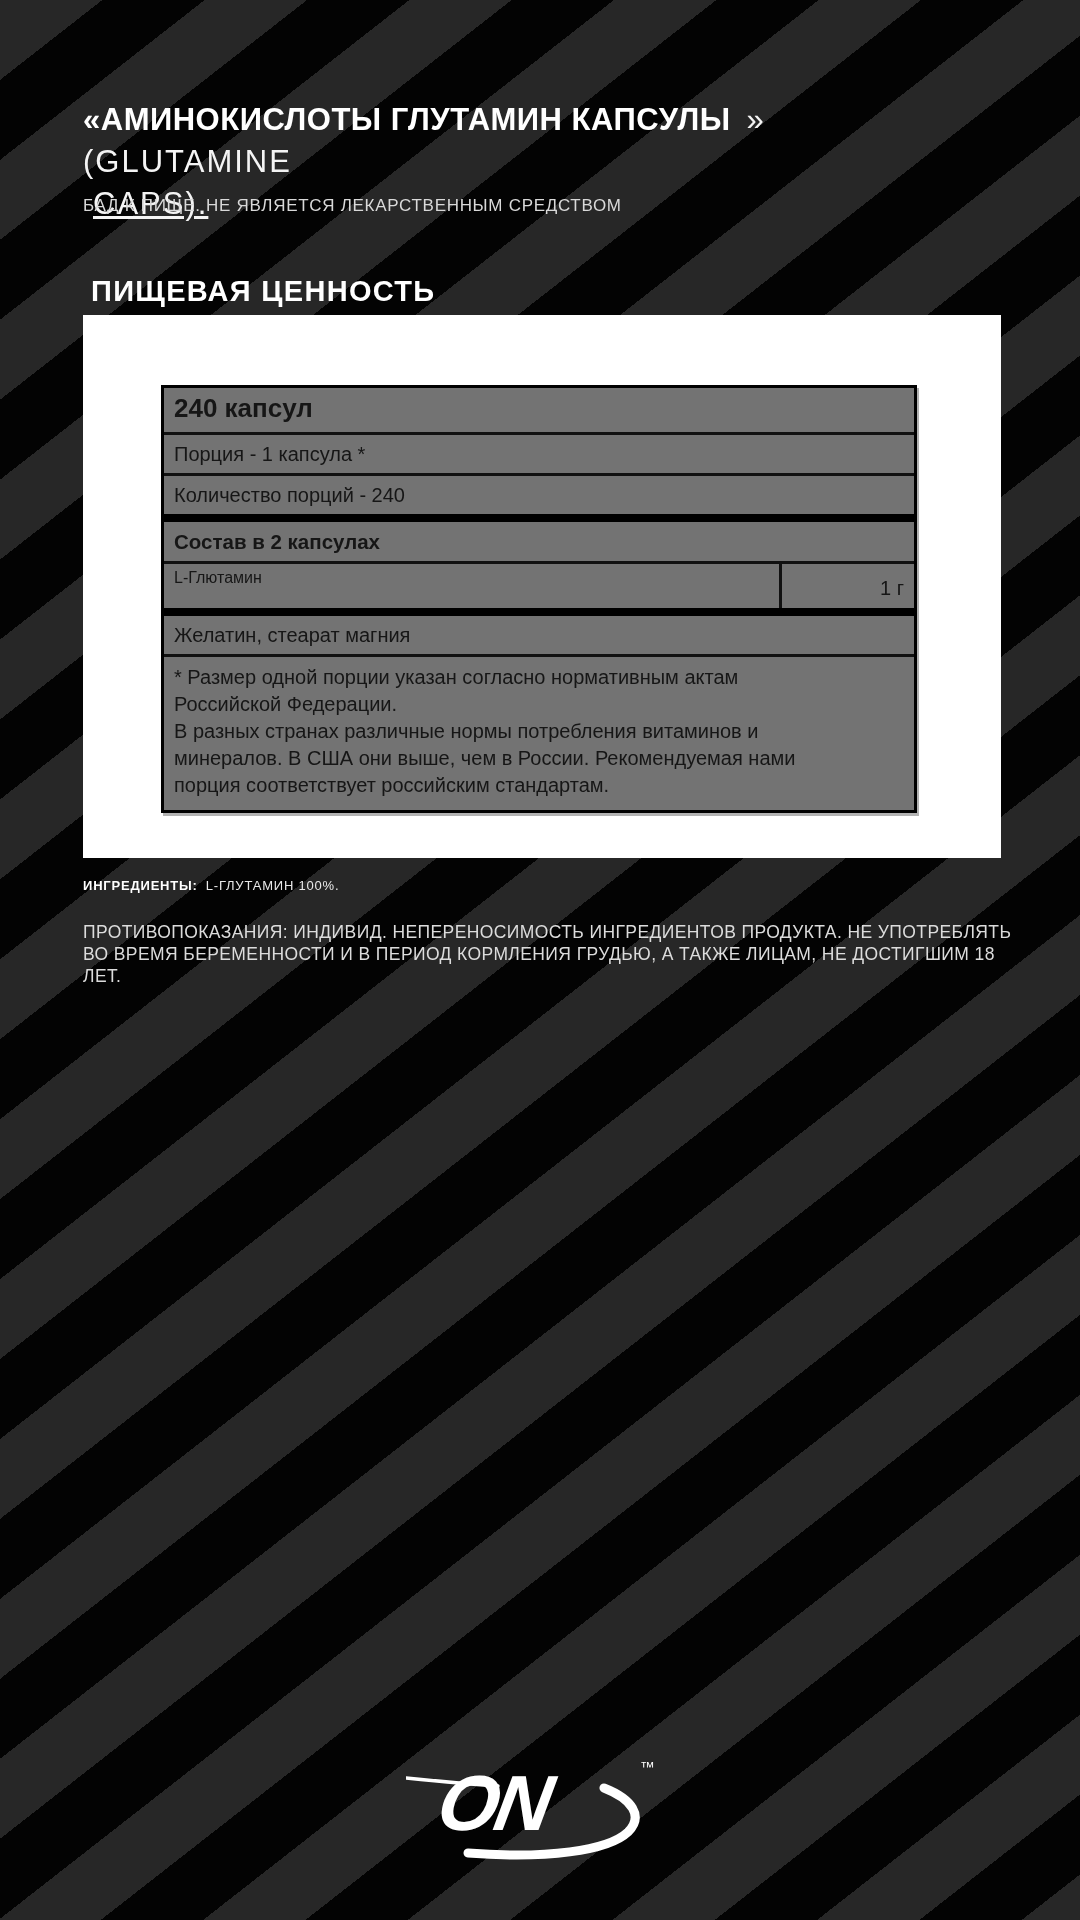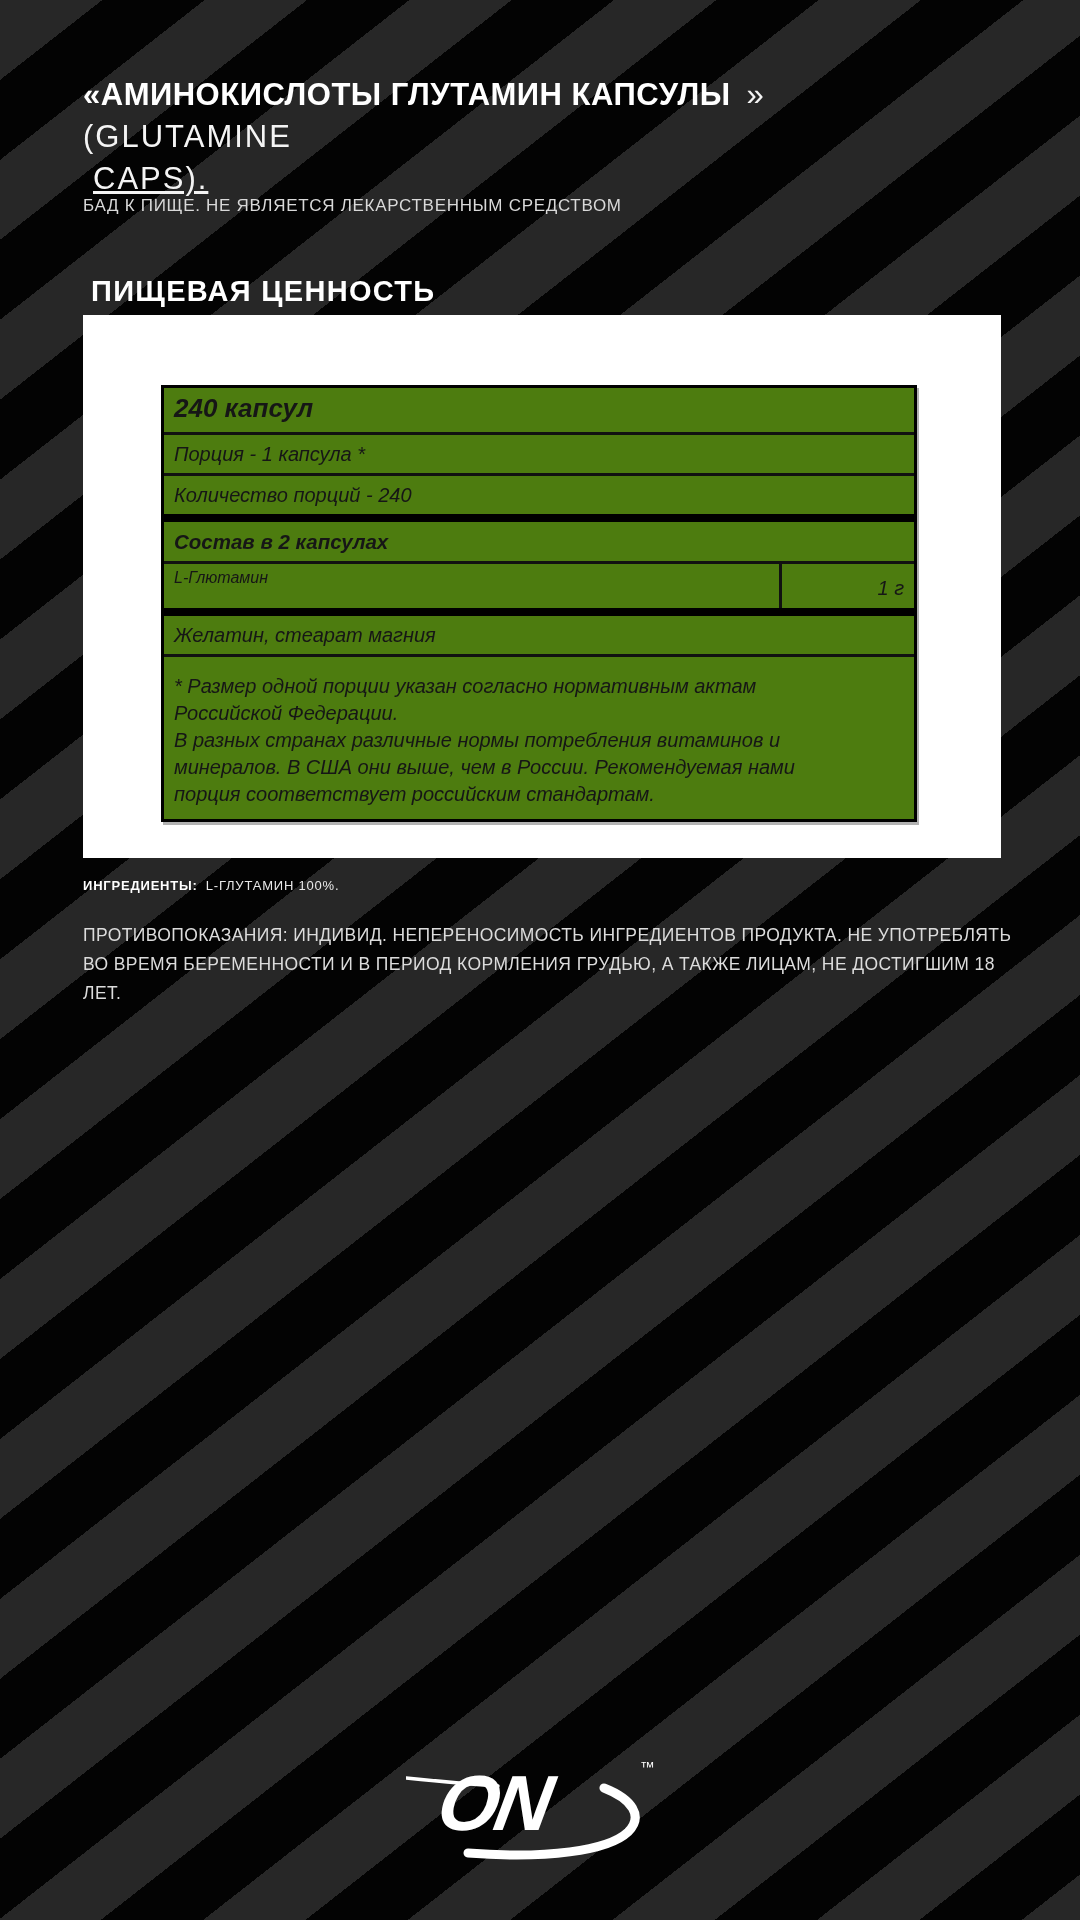--- a/index.html
+++ b/index.html
@@ -9,21 +9,21 @@
   }
   .stage {
     position:relative; width:1080px; height:1920px; overflow:hidden;
     background: repeating-linear-gradient(142deg,
       #272727 0px, #272727 63px,
       #030303 63px, #030303 126px);
   }
 
   
   .title {
-    position:absolute; left:83px; top:74px; width:880px; margin:0;
+    position:absolute; left:83px; top:99px; width:880px; margin:0;
     color:#ffffff; font-size:31px; line-height:42px;
     font-weight:800; letter-spacing:0.5px;
   }
   .t-light { font-weight:400; letter-spacing:2px; color:#f4f4f4; margin-left:16px; }
   .t-line2 { display:block; margin-left:10px;text-decoration:underline; }
 
   .disclaimer {
     position:absolute; left:83px; top:196px;
     color:#d9d9d9; font-size:17px; letter-spacing:0.7px;
   }
@@ -33,49 +33,48 @@
     color:#ffffff; font-size:29px; font-weight:800; letter-spacing:1.3px;
   }
 
   
   .panel {
     position:absolute; left:83px; top:315px; width:918px; height:543px;
     background:#ffffff;
   }
   .n-table {
     position:absolute; left:78px; top:70px; width:756px;
-    border:3px solid #000; background:#4d7c0f; color:#161616;
+    border:3px solid #000; background:#737373; color:#161616;
     box-shadow:2px 3px 0 rgba(0,0,0,0.30);
     box-sizing:border-box;
-    font-style:italic;
   }
   .n-row { border-bottom:3px solid #111; padding:8px 10px 7px; font-size:20px; }
   .n-row.b { font-weight:bold; font-size:20.5px; }
   .n-row.hdr { font-weight:bold; font-size:26px; padding:5px 10px 8px; }
   .n-row.nb { border-bottom:none; }
   .n-sep { height:8px; background:#000; }
   .n-flex { display:flex; padding:0; }
   .n-flex .name { flex:1; padding:5px 10px 8px; font-size:16px; }
   .n-flex .val  { width:112px; border-left:3px solid #111; text-align:right;
                   padding:13px 10px 8px; font-size:20px; }
   .n-foot {
-    padding:16px 10px 11px; font-size:20px; line-height:27px;
+    padding:7px 10px 11px; font-size:20px; line-height:27px;
     white-space:pre-line;
   }
 
   
   .ingredients {
     position:absolute; left:83px; top:878px;
     font-size:13px; color:#e9e9e9; letter-spacing:0.8px;
   }
   .ingredients .lbl { font-weight:800; color:#ffffff; margin-right:8px; }
 
   .contra {
     position:absolute; left:83px; top:921px; width:950px;
-    font-size:17.5px; line-height:29px; color:#dcdcdc; letter-spacing:0.4px;
+    font-size:17.5px; line-height:22px; color:#dcdcdc; letter-spacing:0.4px;
   }
 
   
   .logo { position:absolute; left:406px; top:1754px; width:256px; height:112px; }
 </style>
 </head>
 <body>
 
 <div class="stage">
 

